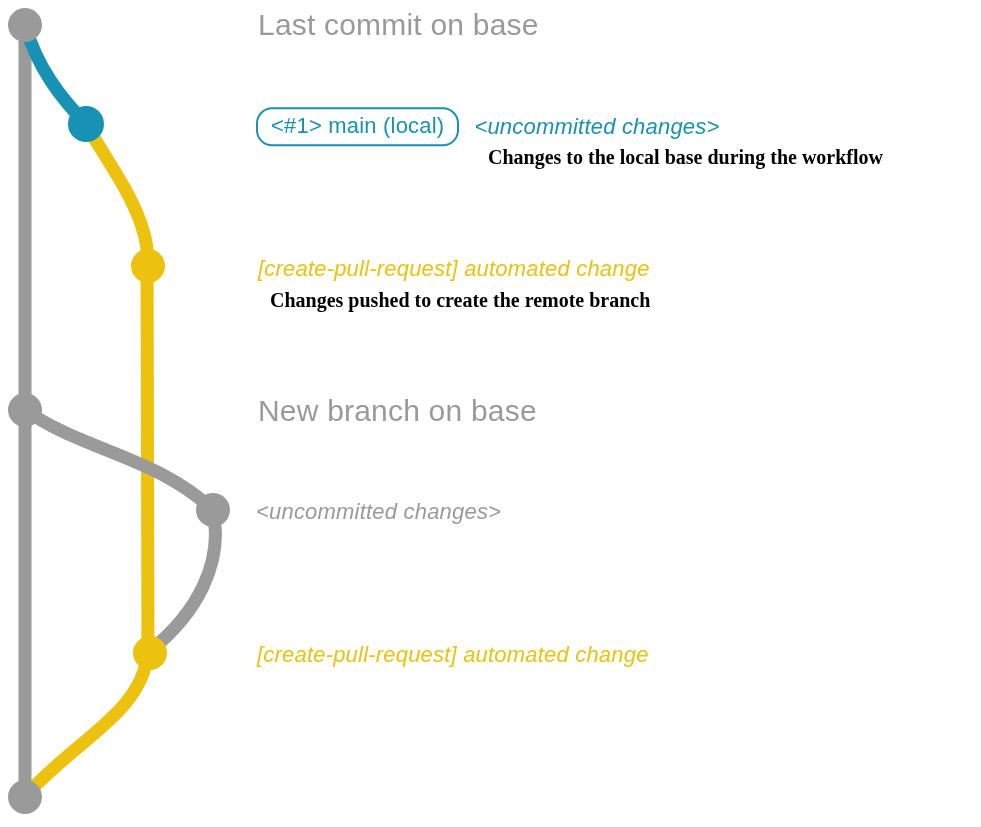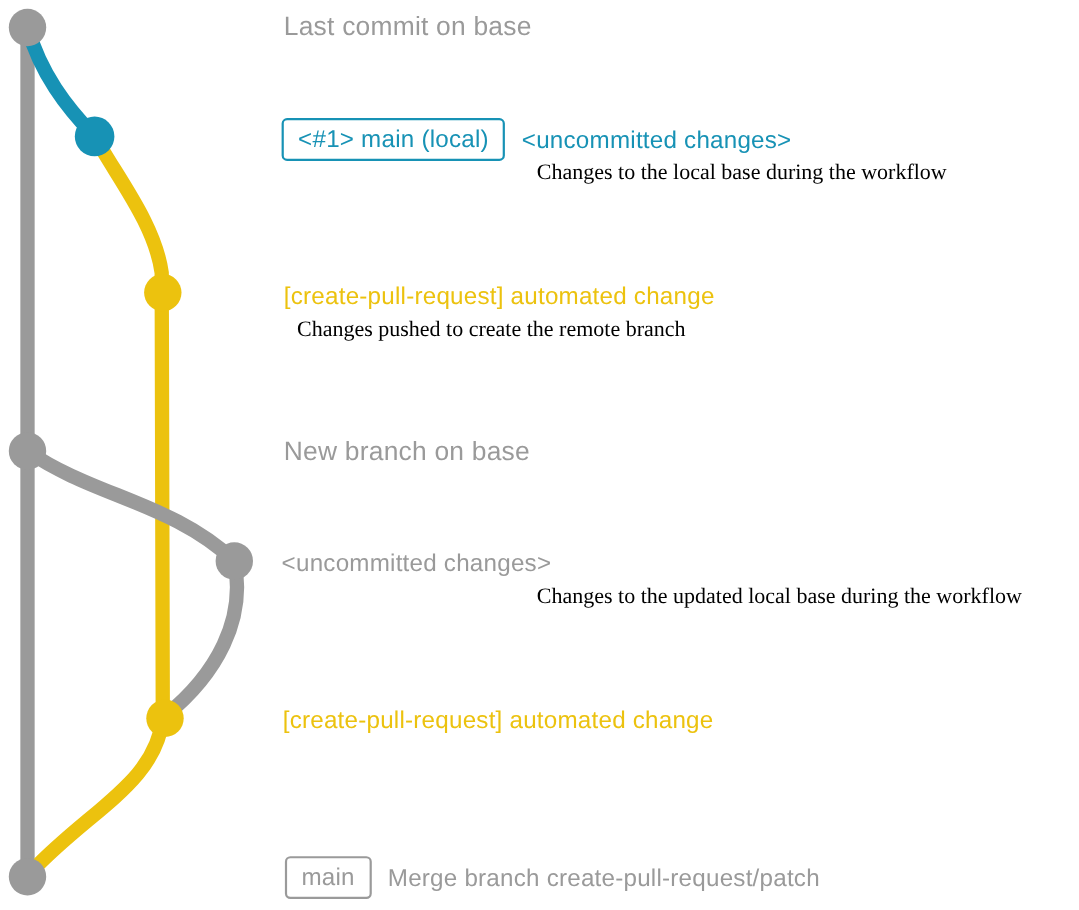--- a/index.html
+++ b/index.html
@@ -27,41 +27,42 @@
   .dot.yellow{fill:var(--yellow);}
 
   .row{
     position:absolute;
     display:flex;
     align-items:center;
     gap:15px;
     transform:translateY(-50%);
     white-space:nowrap;
   }
-  .title{font-size:24px;letter-spacing:.2px;}
-  .headline{font-size:22px;letter-spacing:.2px;}
+  .title{font-size:30px;letter-spacing:.2px;}
+  .headline{font-size:22px;letter-spacing:.2px;font-style:italic;}
   .badge{
     display:inline-block;
     border:2px solid currentColor;
-    border-radius:5px;
+    border-radius:16px;
     padding:4px 13px 5px 13px;
     font-size:22px;
     line-height:1.2;
     letter-spacing:.2px;
   }
   .gray{color:var(--gray);}
   .blue{color:var(--blue);}
   .yellow{color:var(--yellow);}
   .desc{
     position:absolute;
     transform:translateY(-50%);
     font-family:"Liberation Serif", serif;
     font-size:20px;
     color:var(--ink);
     white-space:nowrap;
+    font-weight:bold;
   }
 </style>
 </head>
 <body>
 
 <div class="canvas">
 
   <svg class="graph" width="260" height="827" viewBox="0 0 260 827">
 
     <path class="edge gray" d="M 25 25 L 25 797"></path>
@@ -98,24 +99,19 @@
   </div>
   <div class="desc" style="top:300px;left:270px">Changes pushed to create the remote branch</div>
 
   <div class="row" style="top:411px;left:258px">
     <span class="title gray">New branch on base</span>
   </div>
 
   <div class="row" style="top:512px;left:256px">
     <span class="headline gray">&lt;uncommitted changes&gt;</span>
   </div>
-  <div class="desc" style="top:543px;left:488px">Changes to the updated local base during the workflow</div>
 
   <div class="row" style="top:655px;left:257px">
     <span class="headline yellow">[create-pull-request] automated change</span>
   </div>
 
-  <div class="row" style="top:798px;left:259px">
-    <span class="badge gray">main</span>
-    <span class="headline gray">Merge branch create-pull-request/patch</span>
-  </div>
 
 </div>
 
 </body></html>

